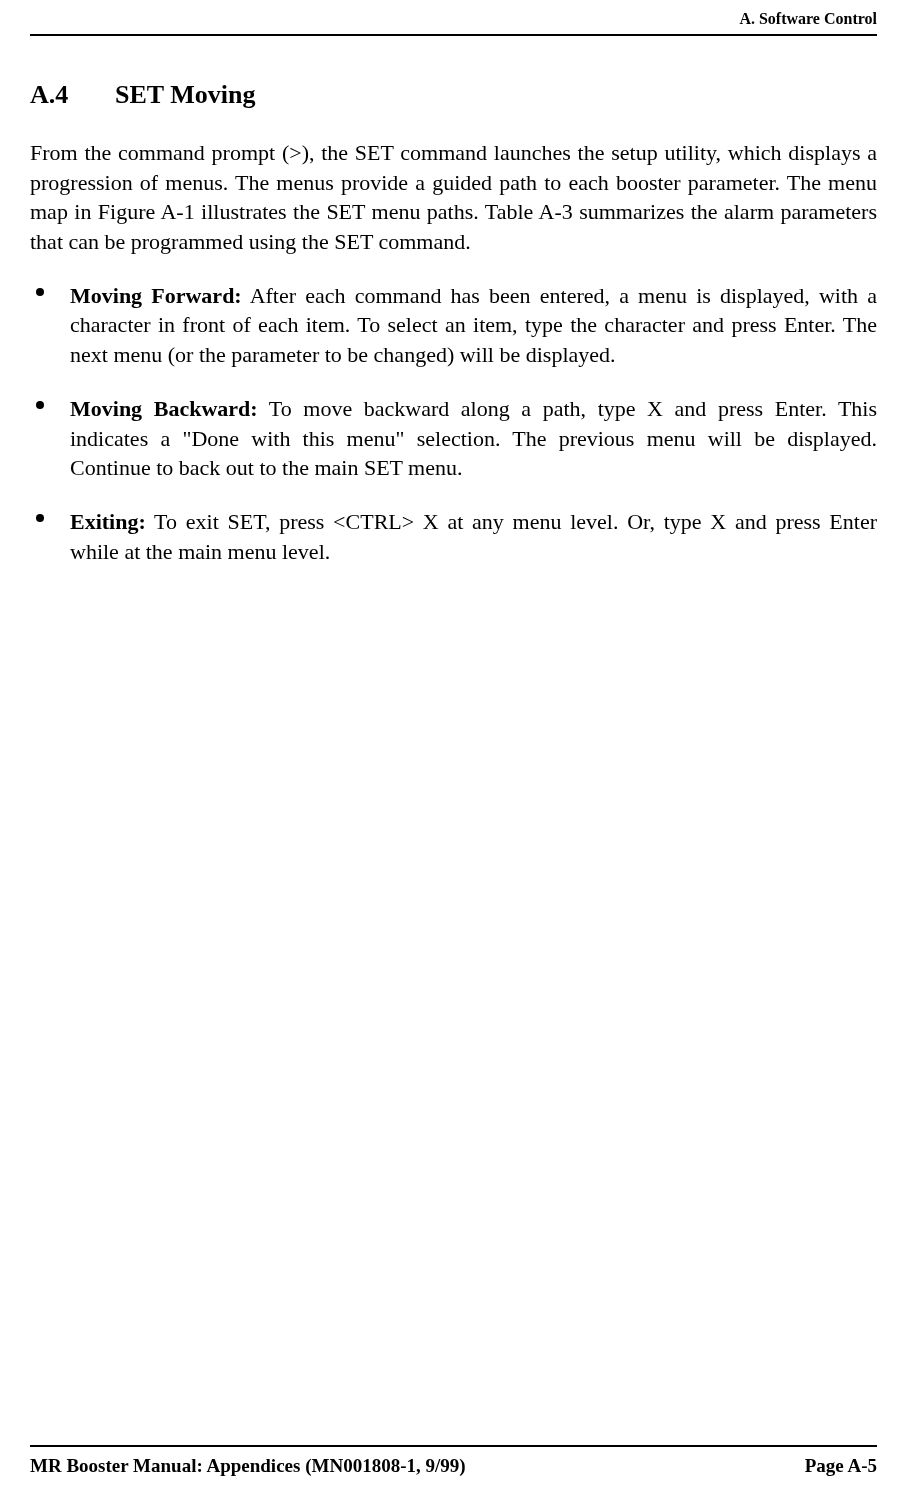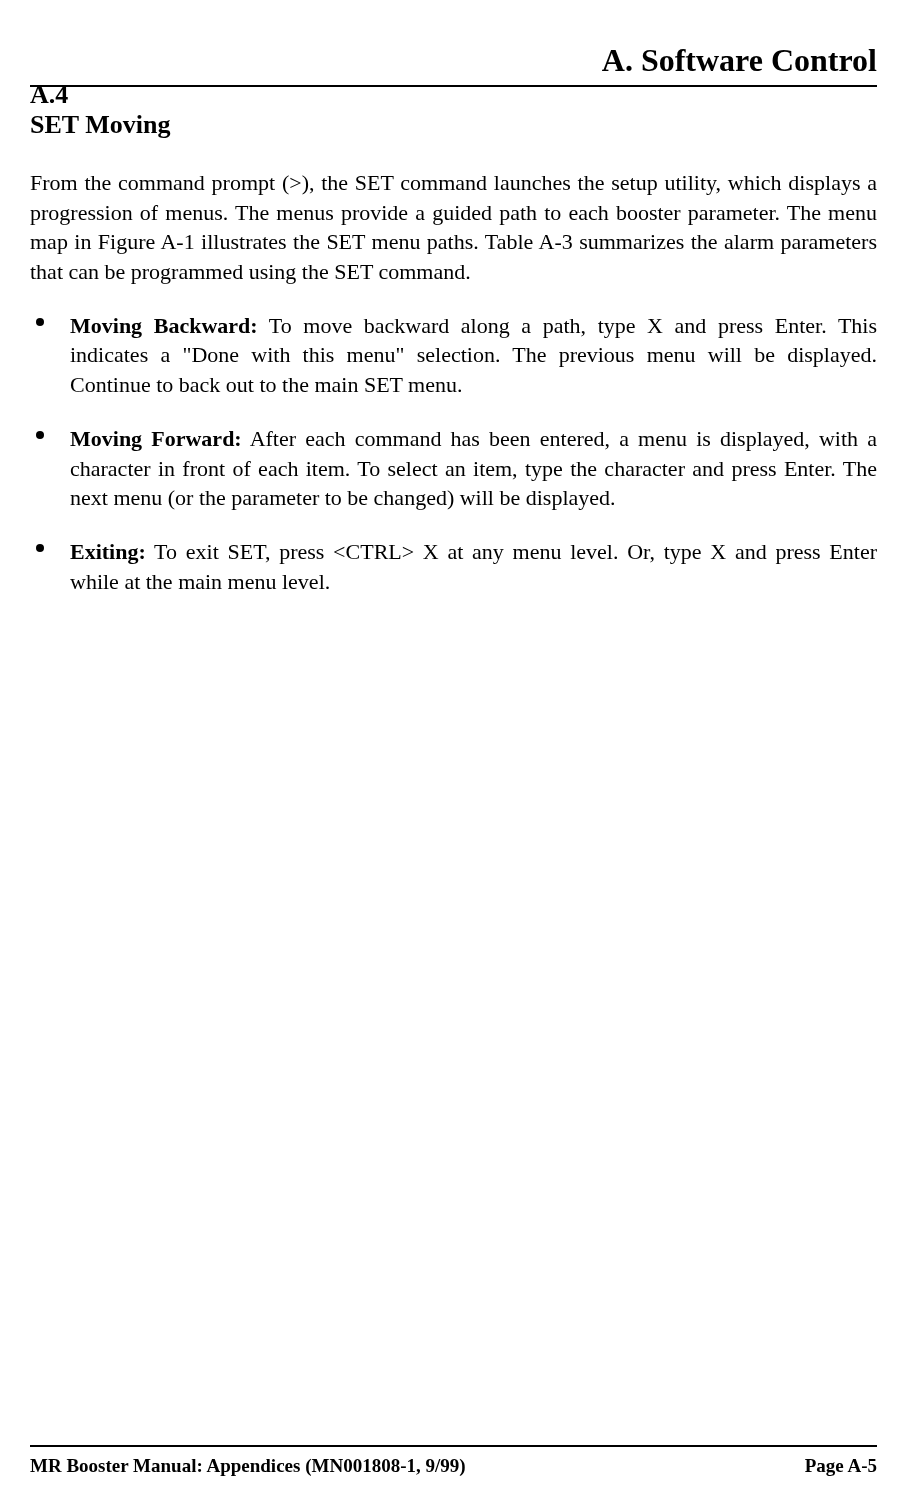--- a/index.html
+++ b/index.html
@@ -23,42 +23,40 @@
     }
     .header {
       position: absolute;
       top: 10px;
       left: 30px;
       right: 30px;
     }
     .header-title {
       text-align: right;
       font-weight: bold;
-      font-size: 32px;
+      font-size: 16px;
       padding-bottom: 4px;
-      margin-top: 32px;
     }
     .header-rule {
       border: none;
       border-top: 2px solid #000;
       margin-top: 2px;
     }
     .content {
       position: absolute;
       top: 70px;
       left: 30px;
       right: 30px;
     }
     .section-heading {
       display: flex;
       font-weight: bold;
       font-size: 26px;
       margin-bottom: 28px;
       margin-top: 10px;
-      flex-direction: column;
     }
     .section-number {
       width: 85px;
       flex-shrink: 0;
     }
     .section-title-text {
       flex: 1;
     }
     .body-block {
       font-size: 22px;
@@ -123,25 +121,25 @@
       <span class="section-number">A.4</span>
       <span class="section-title-text">SET Moving</span>
     </div>
 
     <div class="body-block">
       <p class="intro-para">From the command prompt (&gt;), the SET command launches the setup utility, which displays a progression of menus.  The menus provide a guided path to each booster parameter.  The menu map in Figure A-1 illustrates the SET menu paths. Table A-3 summarizes the alarm parameters that can be programmed using the SET command.</p>
 
       <ul class="bullet-list">
         <li class="bullet-item">
           <span class="bullet-marker"></span>
-          <span class="bold">Moving Backward:</span><span> To move backward along a path, type X and press Enter. This indicates a "Done with this menu" selection. The previous menu will be displayed.  Continue to back out to the main SET menu.</span>
+          <span class="bold">Moving Forward:</span><span> After each command has been entered, a menu is displayed, with a character in front of each item.  To select an item, type the character and press Enter.  The next menu (or the parameter to be changed) will be displayed.</span>
         </li>
         <li class="bullet-item">
           <span class="bullet-marker"></span>
-          <span class="bold">Moving Forward:</span><span> After each command has been entered, a menu is displayed, with a character in front of each item.  To select an item, type the character and press Enter.  The next menu (or the parameter to be changed) will be displayed.</span>
+          <span class="bold">Moving Backward:</span><span> To move backward along a path, type X and press Enter. This indicates a "Done with this menu" selection. The previous menu will be displayed.  Continue to back out to the main SET menu.</span>
         </li>
         <li class="bullet-item">
           <span class="bullet-marker"></span>
           <span class="bold">Exiting:</span><span> To exit SET, press &lt;CTRL&gt; X at any menu level.  Or, type X and press Enter while at the main menu level.</span>
         </li>
       </ul>
     </div>
 
   </div>
 

